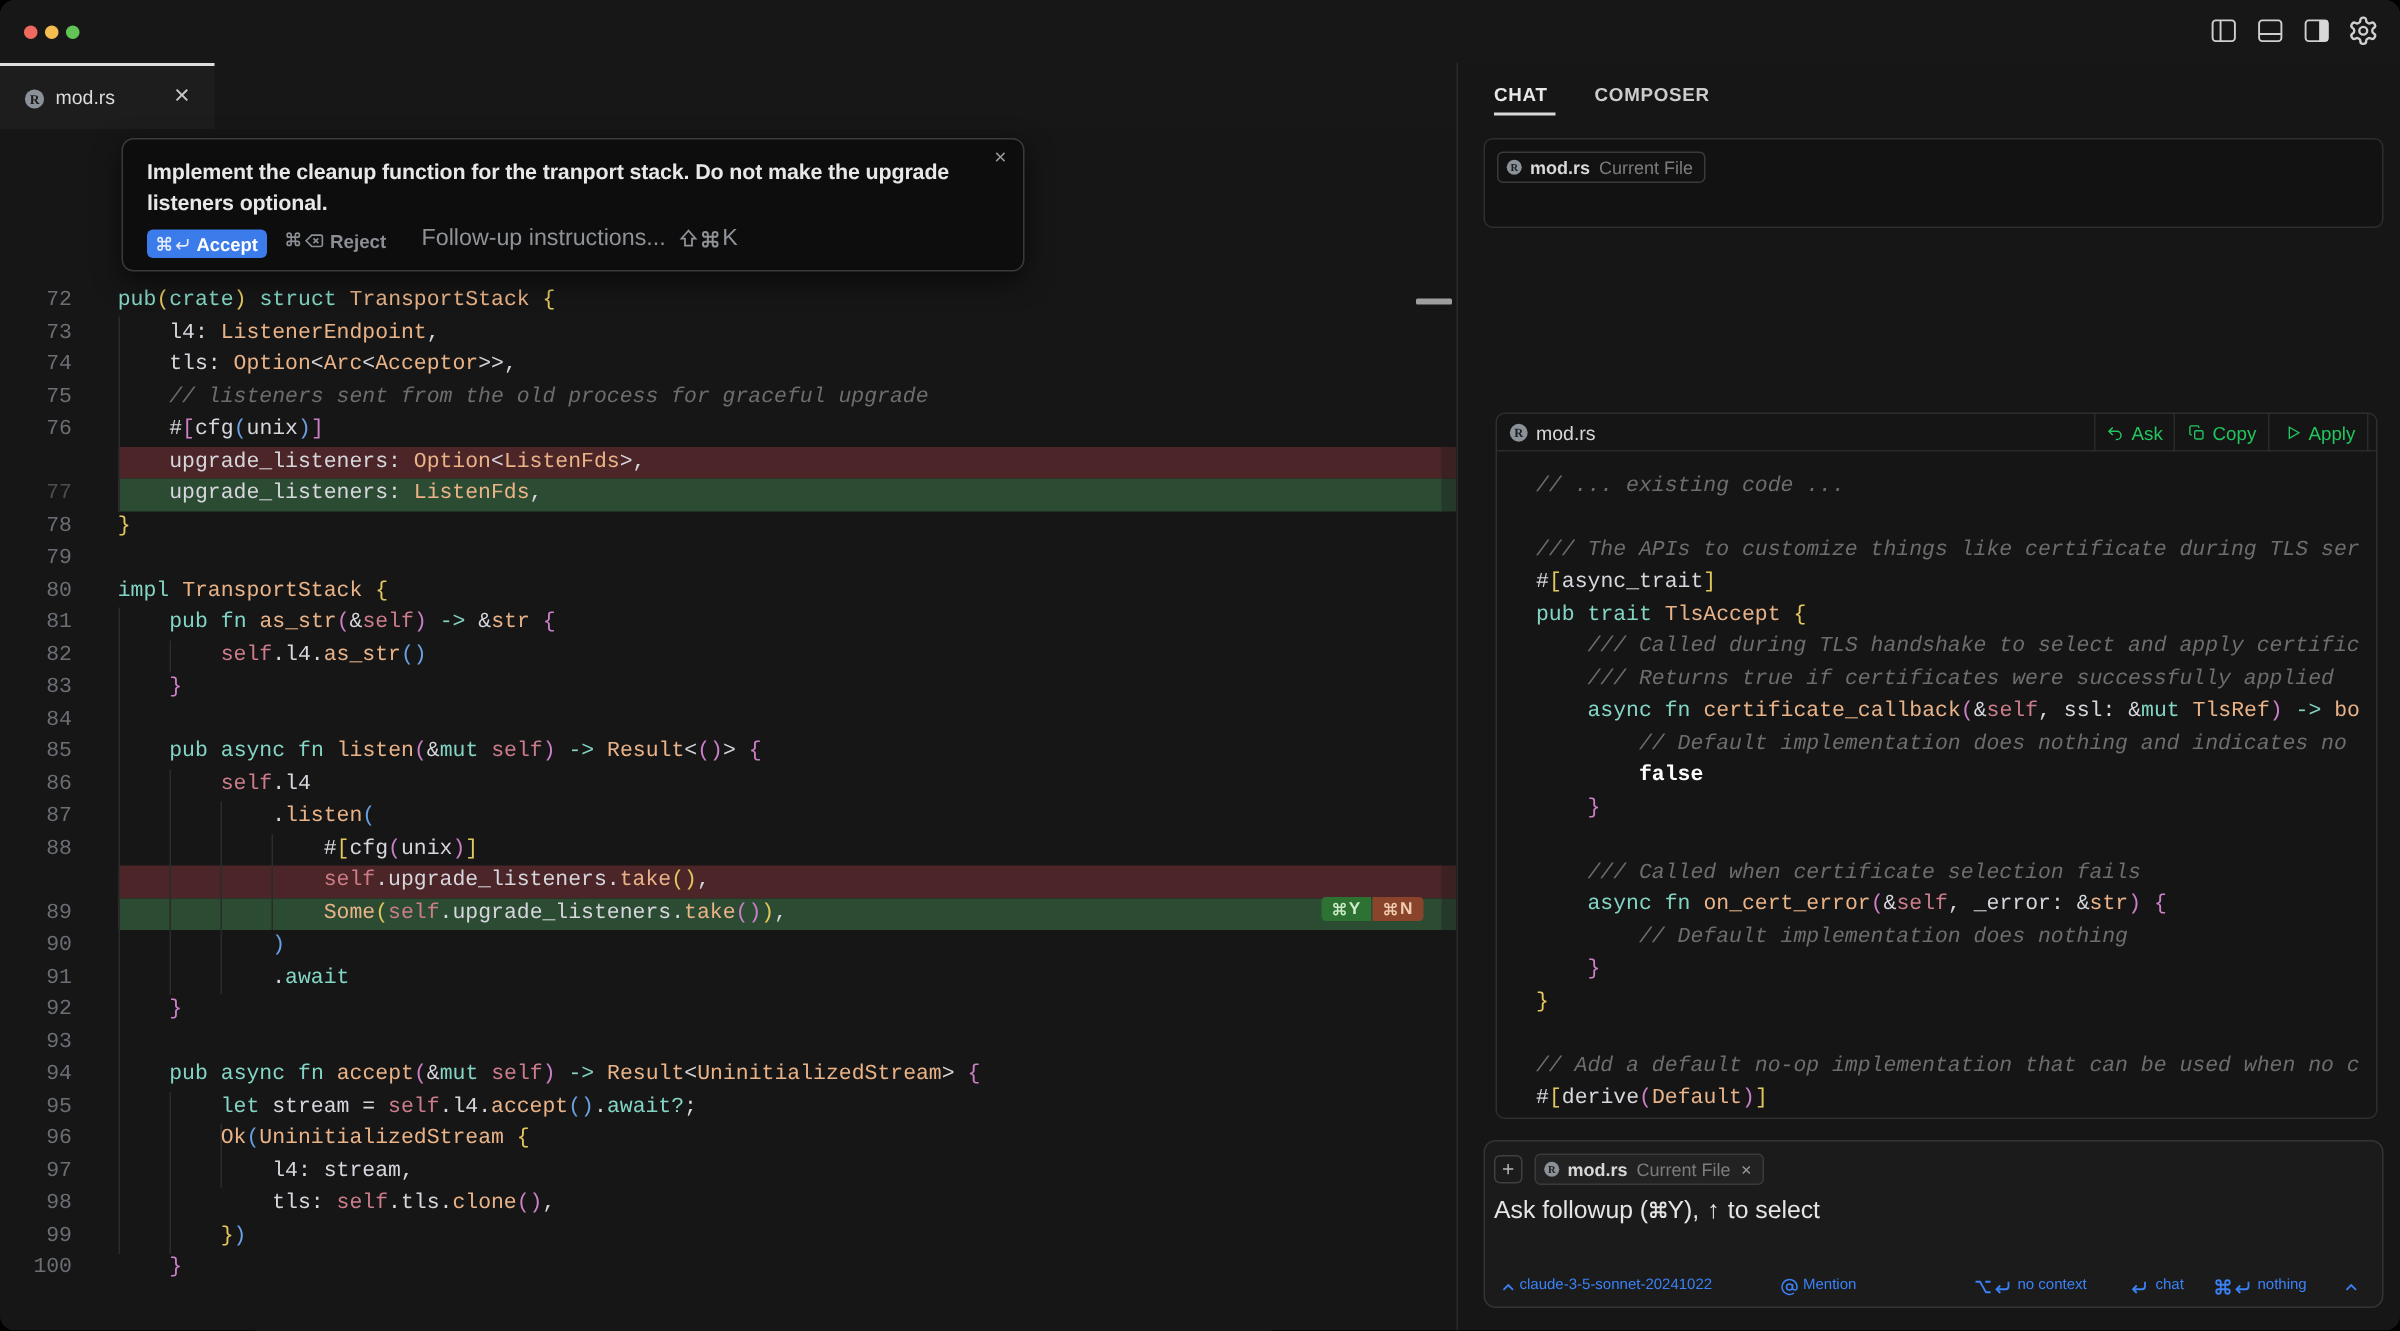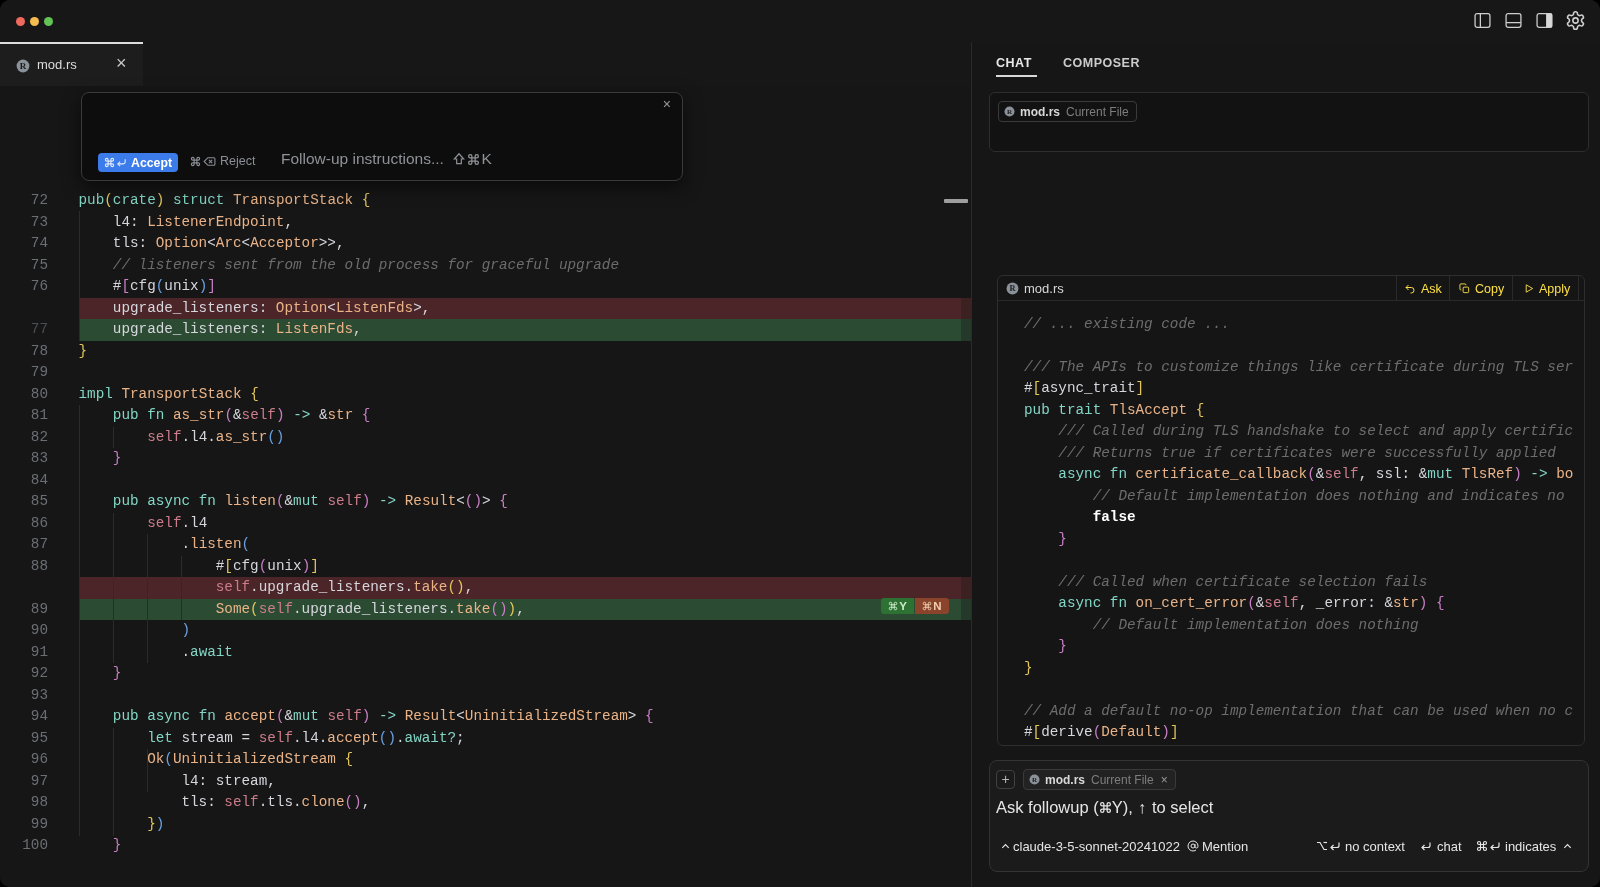--- a/index.html
+++ b/index.html
@@ -35,40 +35,40 @@
   .p{color:#ca7fc6;}  
   .b{color:#6aa1e0;}  
 
   
   .dialog{position:absolute;left:81px;top:92px;width:602px;height:89px;background:#0d0d0d;
           border:1px solid #3a3a3a;border-radius:8px;box-shadow:0 6px 18px rgba(0,0,0,.55);}
   .dialog .txt{position:absolute;left:16px;top:12px;font-size:14.3px;font-weight:700;color:#e8e8e8;line-height:21.3px;letter-spacing:-0.1px;}
   .dialog .close{position:absolute;right:11px;top:3px;color:#9a9a9a;font-size:14px;}
   .btn-accept{position:absolute;left:16px;top:60px;height:19px;background:#3b7bea;border-radius:4px;
               color:#fff;font-size:12.3px;font-weight:700;display:flex;align-items:center;padding:0 6px;}
-  .rej{position:absolute;left:108px;top:61px;color:#8b8f95;font-size:12.5px;font-weight:400;display:flex;align-items:center;}
+  .rej{position:absolute;left:108px;top:61px;color:#8b8f95;font-size:12.5px;font-weight:700;display:flex;}
   .fup{position:absolute;left:199px;top:57px;color:#8f9297;font-size:15.5px;display:flex;align-items:center;}
 
   
   .panel{position:absolute;left:971px;top:42px;width:629px;height:845px;background:#161617;border-left:1px solid #2a2a2a;}
   .ptab{position:absolute;top:14px;font-size:12.5px;font-weight:700;letter-spacing:.5px;}
   .card{position:absolute;left:17px;top:50px;width:600px;height:60px;background:#121212;border:1px solid #2e2e2e;border-radius:6px;}
   .pill{display:inline-flex;align-items:center;height:21px;border:1px solid #3a3a3a;border-radius:4px;padding:0 7px 0 5px;}
   .para{position:absolute;left:25px;top:143px;width:590px;font-size:16.6px;line-height:21.8px;color:#d8d8d8;letter-spacing:-0.2px;}
   .icode{font-family:"Liberation Mono",monospace;color:#6ca3e8;font-size:15.3px;background:rgba(0,0,0,.38);border-radius:3px;padding:1px 4px;}
 
   .cblock{position:absolute;left:25px;top:233px;width:588px;height:471px;border:1px solid #2e2e2e;border-radius:6px;background:#151516;overflow:hidden;}
   .chead{position:absolute;left:0;top:0;width:100%;height:25px;border-bottom:1px solid #2a2a2a;}
-  .cbtn{position:absolute;top:0;height:25px;display:flex;align-items:center;color:#fde047;font-size:12.5px;gap:5px;}
+  .cbtn{position:absolute;top:0;height:25px;display:flex;align-items:center;color:#22c55e;font-size:12.5px;gap:5px;}
   .ccode{position:absolute;left:13px;top:37.5px;font-size:14.3px;line-height:21.52px;color:#d6d6dd;margin-left:13px;}
 
   .inputbox{position:absolute;left:17px;top:718px;width:600px;height:112px;background:#1b1b1b;border:1px solid #343434;border-radius:8px;}
   .plusbtn{position:absolute;left:8px;top:9px;width:19px;height:19px;border:1px solid #404040;border-radius:4px;color:#b5b5b5;
            font-size:14px;line-height:17px;text-align:center;}
-  .ibrow{position:absolute;left:0;bottom:16px;width:100%;height:18px;color:#e5e5e5;font-size:13px;}
+  .ibrow{position:absolute;left:0;bottom:4px;width:100%;height:18px;color:#3b82f6;font-size:10px;}
 </style>
 </head>
 <body>
 <svg width="0" height="0" style="position:absolute">
   <defs>
     <symbol id="cmd" viewBox="0 0 24 24">
         <path d="M15 6v12a3 3 0 1 0 3-3H6a3 3 0 1 0 3 3V6a3 3 0 1 0-3 3h12a3 3 0 1 0-3-3" fill="none" stroke="currentColor" stroke-width="2.4"></path>
       </symbol>
     <symbol id="ret" viewBox="0 0 24 24">
         <g fill="none" stroke="currentColor" stroke-width="2.4">
@@ -246,20 +246,21 @@
           <use href="#cmd"></use>
         </svg>Y</div>
     <div class="abs" style="left:915px;top:512px;width:34px;height:16px;background:#8a442c;border-radius:0 3px 3px 0;
          color:#f0cdb0;font-size:11.5px;font-weight:700;display:flex;align-items:center;justify-content:center;">
          <svg width="10" height="10" viewBox="0 0 24 24" style="margin-right:1px">
           <use href="#cmd"></use>
         </svg>N</div>
   </div>
 
   <div class="dialog">
+    <div class="txt">Implement the cleanup function for the tranport stack. Do not make the upgrade<br>listeners optional.</div>
     <div class="close">×</div>
     <div class="btn-accept"><svg width="11" height="11" viewBox="0 0 24 24" style="opacity:.85">
           <use href="#cmd"></use>
         </svg><svg width="11" height="11" viewBox="0 0 24 24" style="opacity:.85;margin:0 4px 0 1px">
           <use href="#ret"></use>
         </svg>Accept</div>
     <div class="rej"><svg width="11" height="11" viewBox="0 0 24 24">
           <use href="#cmd"></use>
         </svg><svg width="13" height="13" viewBox="0 0 24 24" style="margin:0 4px 0 2px">
           <use href="#del"></use>
@@ -364,21 +365,21 @@
         <svg class="abs" style="left:430px;top:3px" width="12" height="12" viewBox="0 0 24 24">
             <use href="#ret"></use>
           </svg>
         <span style="position:absolute;left:447px;top:2px;">chat</span>
         <svg class="abs" style="left:486px;top:3px" width="12" height="12" viewBox="0 0 24 24">
             <use href="#cmd"></use>
           </svg>
         <svg class="abs" style="left:499px;top:3px" width="12" height="12" viewBox="0 0 24 24">
             <use href="#ret"></use>
           </svg>
-        <span style="position:absolute;left:515px;top:2px;">indicates</span>
+        <span style="position:absolute;left:515px;top:2px;">nothing</span>
         <svg class="abs" style="left:572px;top:4px" width="11" height="11" viewBox="0 0 24 24">
             <use href="#chev-up"></use>
           </svg>
       </div>
     </div>
   </div>
 
 </div>
 
 </body></html>

